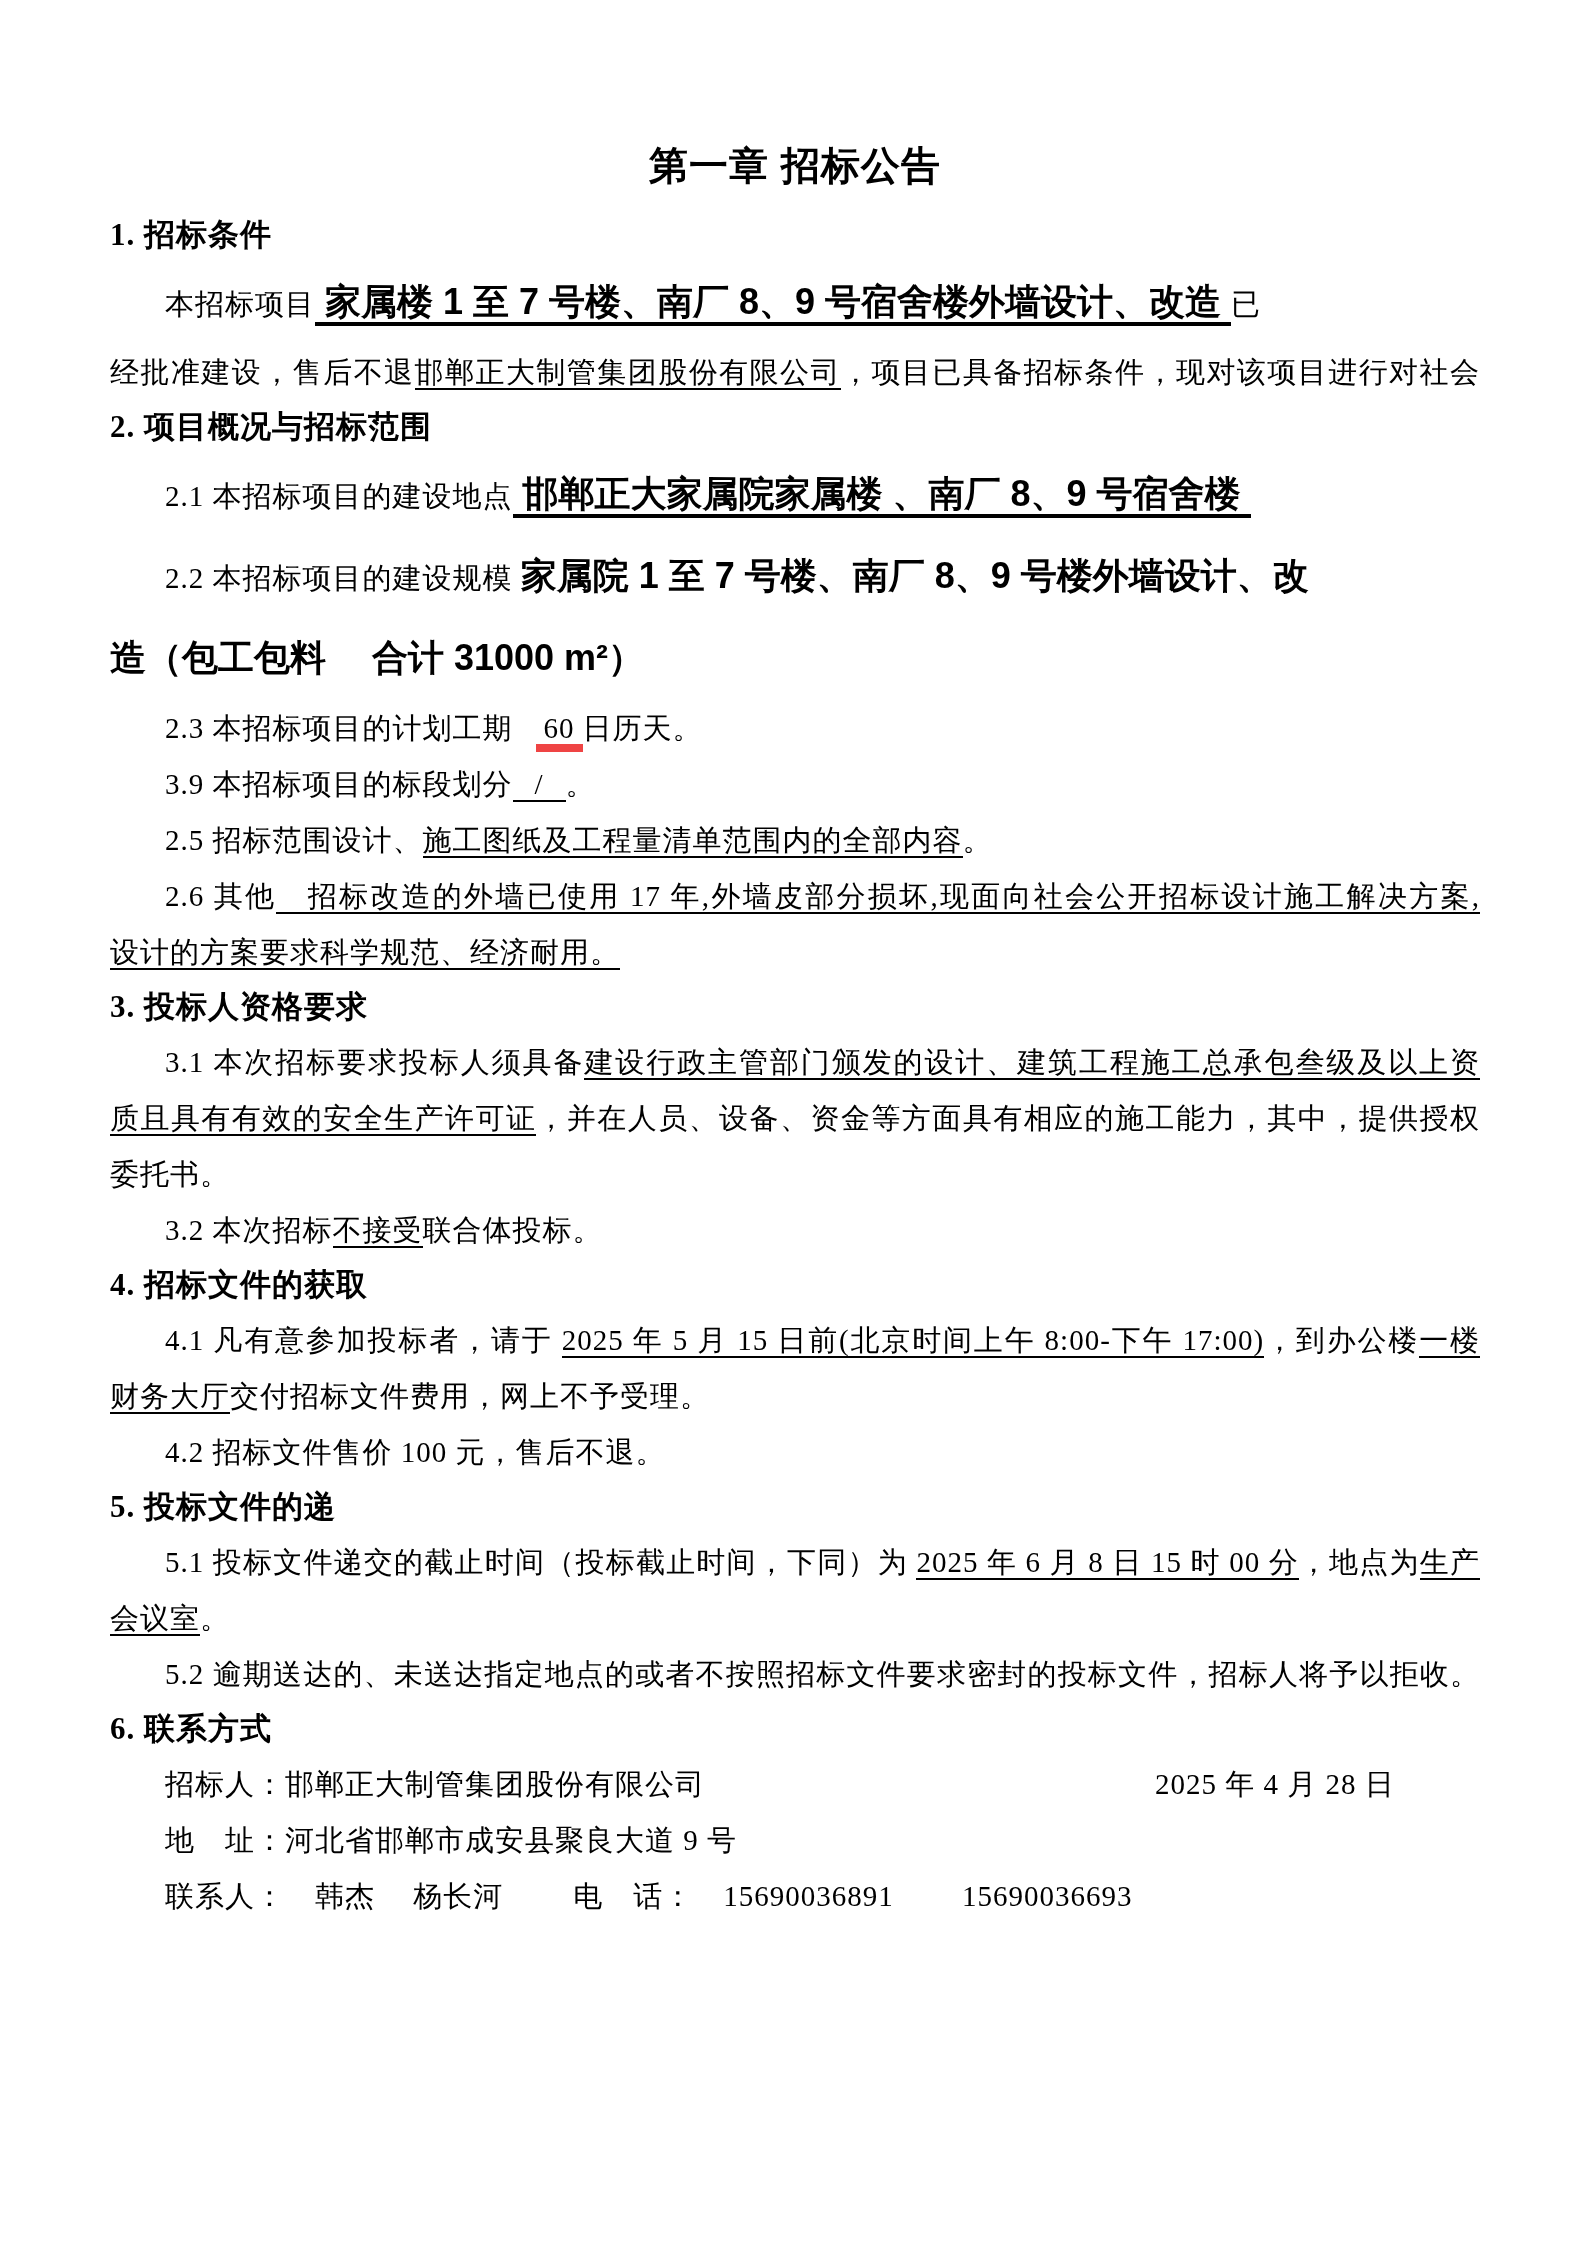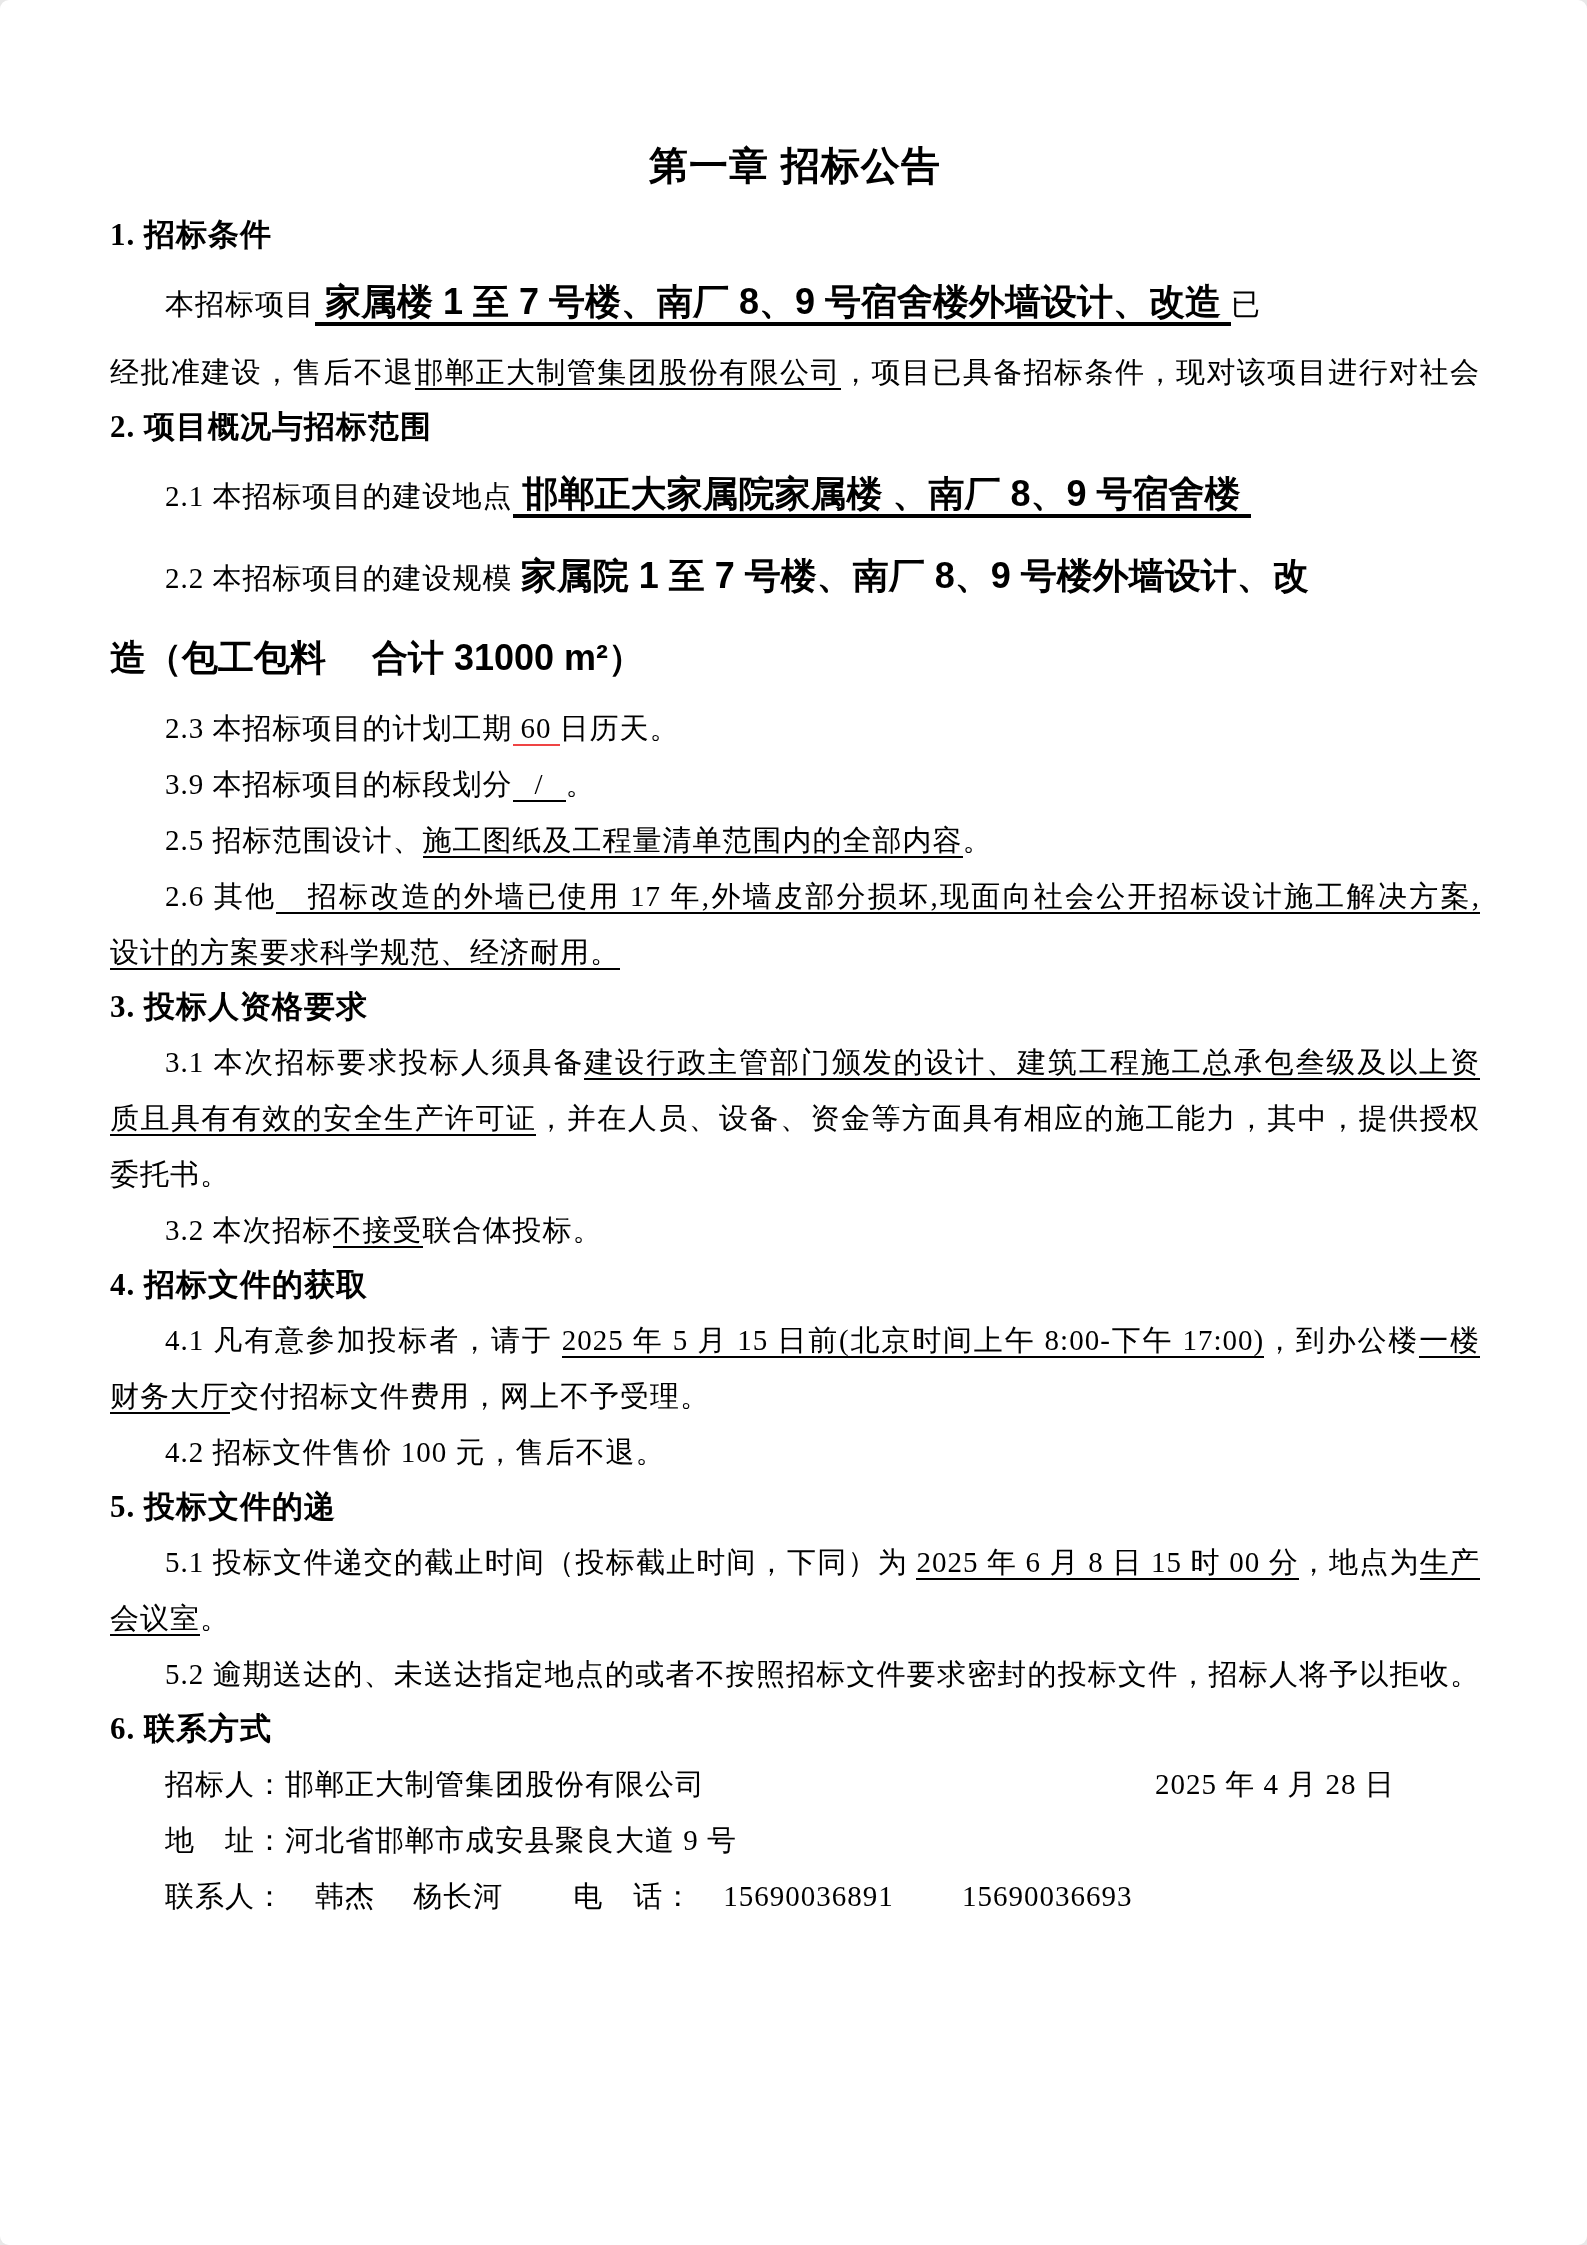--- a/index.html
+++ b/index.html
@@ -8,21 +8,20 @@
     width:1587px;height:2245px;
     margin:0 auto;
     background:#ffffff;
     color:#000;
     box-sizing:border-box;
     padding:140px 107px 0 110px;
     font-family:"Liberation Serif","DejaVu Serif",serif;
     font-size:29px;
     letter-spacing:1px;
     line-height:56px;
-    border-radius:9px;
   }
   .doc-title{
     text-align:center;
     font-family:"Liberation Sans","DejaVu Sans",sans-serif;
     font-weight:bold;
     font-size:39px;
     line-height:52px;
     margin-bottom:16px;
   }
   .heading{
@@ -36,21 +35,21 @@
   .big{
     font-family:"Liberation Sans","DejaVu Sans",sans-serif;
     font-weight:bold;
     font-size:36px;
     letter-spacing:0;
   }
   .line-lg{line-height:80px;}
   .u{border-bottom:2px solid #000;}
   .u-thick{border-bottom:4px solid #000;padding:0 10px;}
   .u-slash{border-bottom:2px solid #000;padding:0 22px;}
-  .u-num{border-bottom:2px solid #ef4444;padding:0 8px;}
+  .u-num{border-bottom:8px solid #ef4444;padding:0 8px;margin-left:23px;}
   .contact-line{position:relative;}
   .contact-date{position:absolute;left:990px;top:0;}
 </style>
 </head>
 <body>
 
 <div class="page">
 
   <div class="doc-title">第一章 招标公告</div>
 

